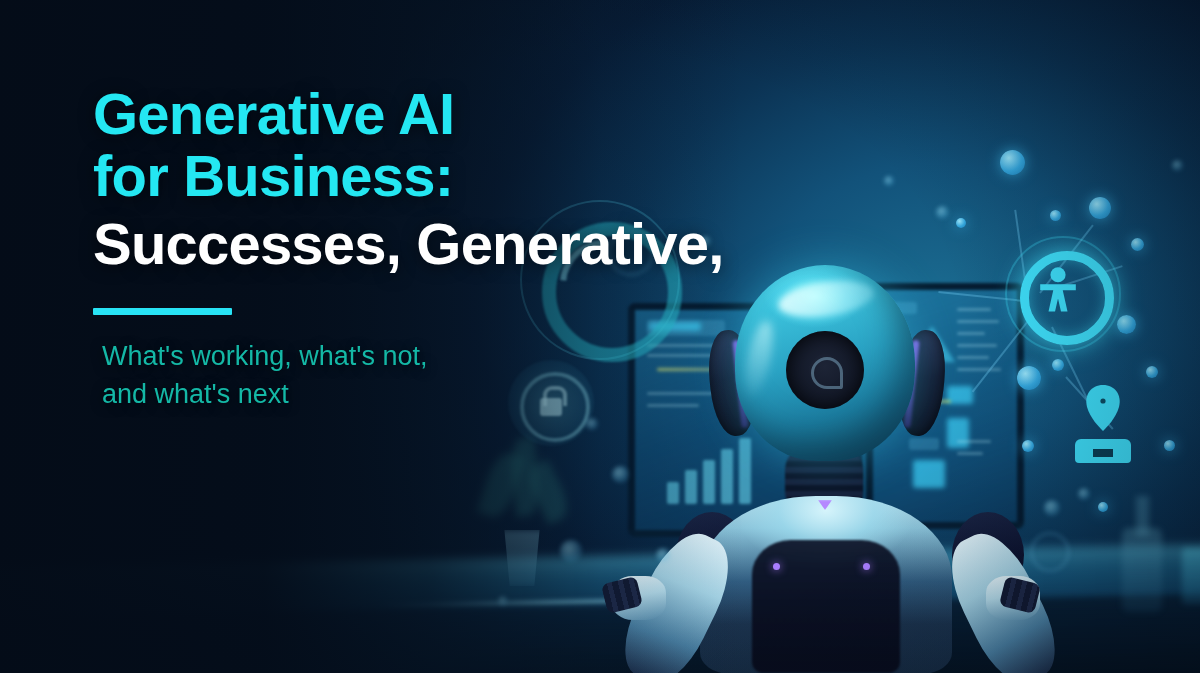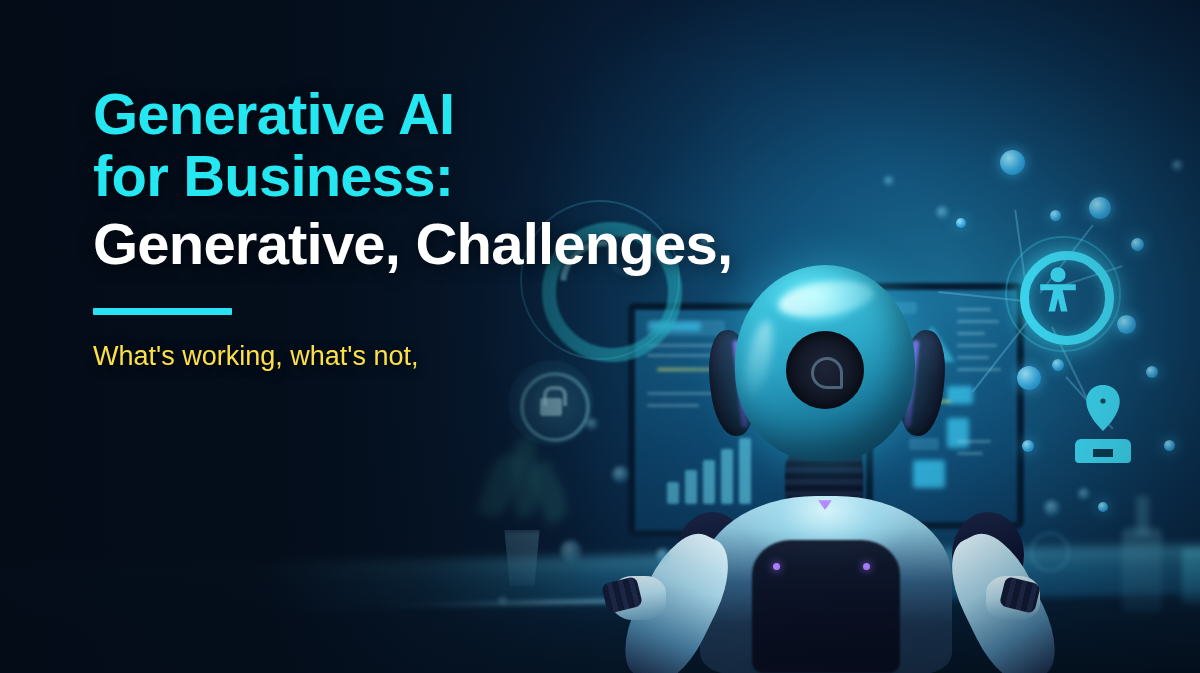--- a/index.html
+++ b/index.html
@@ -426,22 +426,22 @@
   .title-l3 { margin-top: 6px; }
 
   .accent-rule {
     width: 139px;
     height: 7px;
     background: #28e3f5;
     margin: 33px 0 22px 0;
     border-radius: 1px;
   }
   .subtitle {
-    margin: 0;
-    color: #fde047;
+    margin: 9px;
+    color: #14b8a6;
     font-size: 27px;
     font-weight: 400;
     line-height: 1.42;
     text-shadow: 0 2px 12px rgba(0,0,0,0.7);
   }
 
   .logo {
     position: absolute;
     left: 90px;
     bottom: 52px;
@@ -608,24 +608,25 @@
     <div class="bokeh-ring" style="left:608px; top:230px; width:40px; height:40px;"></div>
 
   </div>
 
   <div class="bg-vignette"></div>
 
   <div class="content">
     <h1 class="title">
       <span class="t-cyan">Generative AI</span>
       <span class="t-cyan">for Business:</span>
-      <span class="t-white title-l3">Generative, Challenges,</span>
+      <span class="t-white title-l3">Successes, Generative,</span>
     </h1>
 
     <div class="accent-rule"></div>
 
     <p class="subtitle">
       <span>What's working, what's not,</span><br>
+      <span>and what's next</span>
     </p>
   </div>
 
 
 </div>
 
 </body></html>

